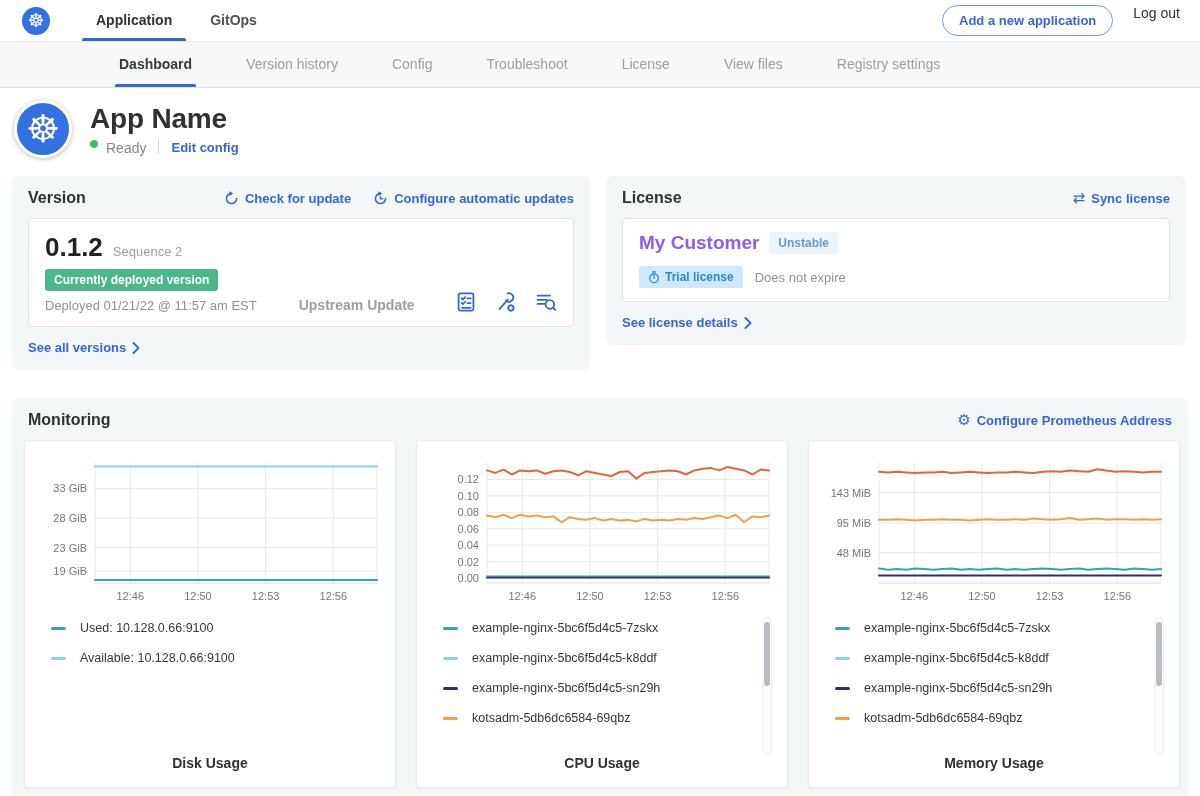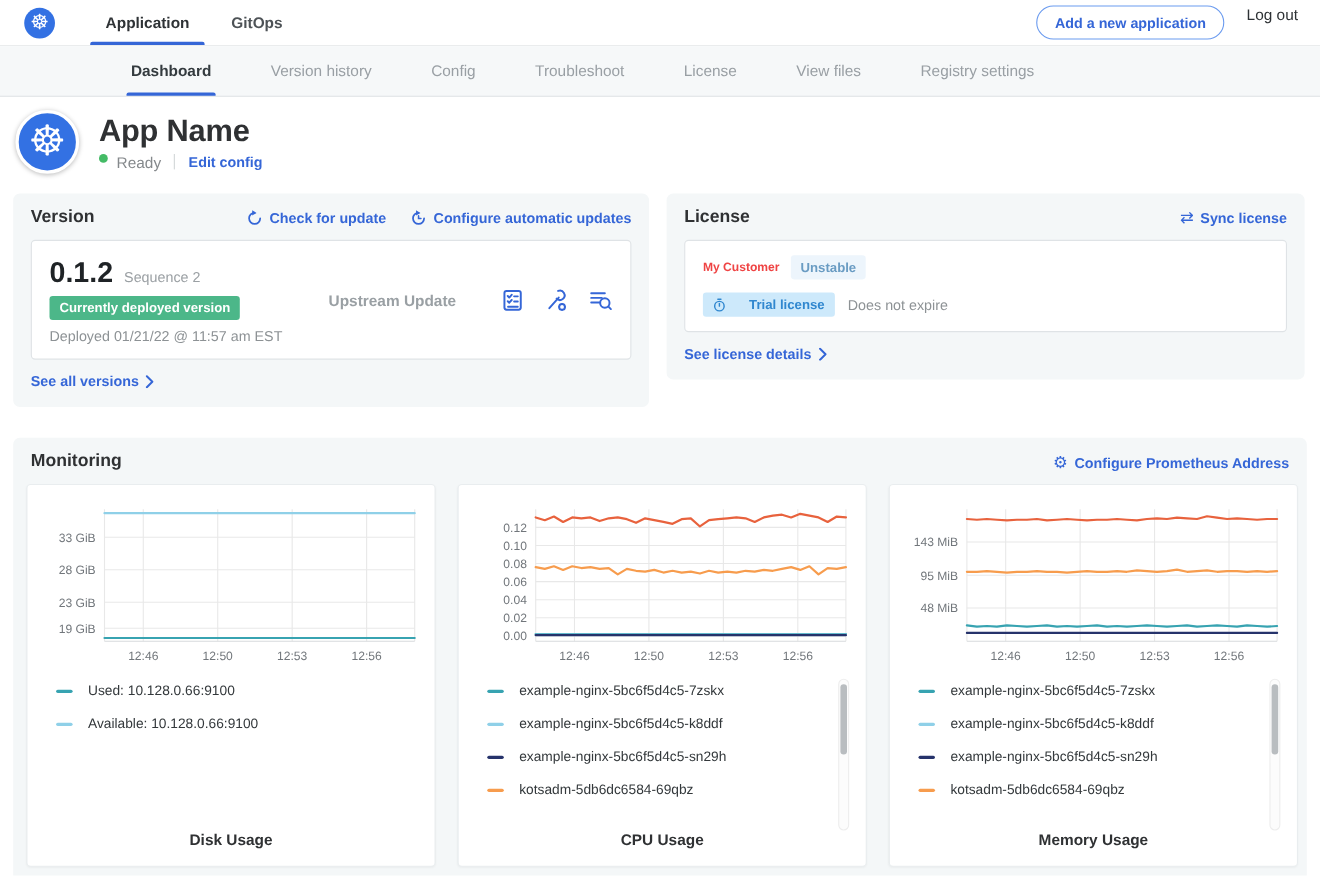--- a/index.html
+++ b/index.html
@@ -47,38 +47,38 @@
   .cards-row { display:flex; gap:16px; align-items:flex-start; margin-top:6px; }
   .card { background:var(--card-bg,#f4f7f8); border-radius:6px; padding:13px 16px 14px; }
   .version-card { width:578px; }
   .license-card { width:580px; }
   .card-header { display:flex; align-items:center; margin-bottom:11px;text-align:right; }
   .card-header h2 { font-size:16px; font-weight:700; color:#2f3133; }
   .card-header .links { margin-left:auto; display:flex; gap:22px; }
   .inner-card { background:#fff; border:1px solid var(--card-border,#dfe3e6); border-radius:4px; padding:13px 16px; }
   .card-footer-link { margin-top:11px; }
   
-  .version-inner { display:flex; align-items:center; }
+  .version-inner { display:flex; align-items:flex-end; }
   .v-num-row { display:flex; align-items:baseline; gap:10px; }
   .v-num { font-size:26px; font-weight:800; color:#1f2326; }
   .v-seq { font-size:13px; color:#9ba0a4; }
   .deploy-badge { display:inline-block; margin-top:6px; background:var(--badge-green,#4cb789); color:#fff;
     font-size:12px; font-weight:700; padding:4px 9px; border-radius:3px; }
   .deployed-time { margin-top:7px; font-size:13px; color:#8d9295; }
   .v-mid { margin-left:42px; font-size:14px; font-weight:600; color:#9aa0a4; }
   .v-icons { margin-left:auto; display:flex; gap:18px; align-items:center; }
   .icon-btn { cursor:pointer; display:inline-flex; }
   
   .lic-row1 { display:flex; align-items:center; gap:10px; }
-  .customer-name { font-size:11px; font-weight:700; color:#ef4444; }
+  .customer-name { font-size:19px; font-weight:700; color:#8b5cf6; }
   .channel-badge { background:var(--channel-badge-bg,#edf5fc); color:var(--channel-badge-text,#6a9cc3);
     font-size:12px; font-weight:600; padding:4px 9px; border-radius:3px; }
   .lic-row2 { display:flex; align-items:center; gap:12px; margin-top:12px; }
   .trial-badge { background:var(--trial-badge-bg,#cde9fb); color:var(--trial-badge-text,#3087cf);
-    font-size:12px; font-weight:700; padding:4px 9px; border-radius:3px; display:inline-flex; align-items:center; gap:21px; }
+    font-size:12px; font-weight:700; padding:4px 9px; border-radius:3px; display:inline-flex; align-items:center; gap:5px; }
   .expiry { font-size:13px; color:#8d9295; }
   
   .monitoring-card { margin-top:28px; padding:13px 12px 16px; }
   .monitoring-card .card-header { padding:0 4px; }
   .charts-row { display:flex; gap:20px; }
   .chart-card { width:372px; height:348px; background:#fff; border:1px solid #e9edef; border-radius:4px;
     box-shadow:0 1px 2px rgba(0,0,0,.04); padding:12px 12px 10px; display:flex; flex-direction:column; }
   svg.chart { display:block; margin-top:2px; }
   svg.chart text { font-family:"Liberation Sans", sans-serif; font-size:11px; fill:#71767b; }
   .legend { margin-top:14px; padding-left:14px; position:relative; flex:1; }

